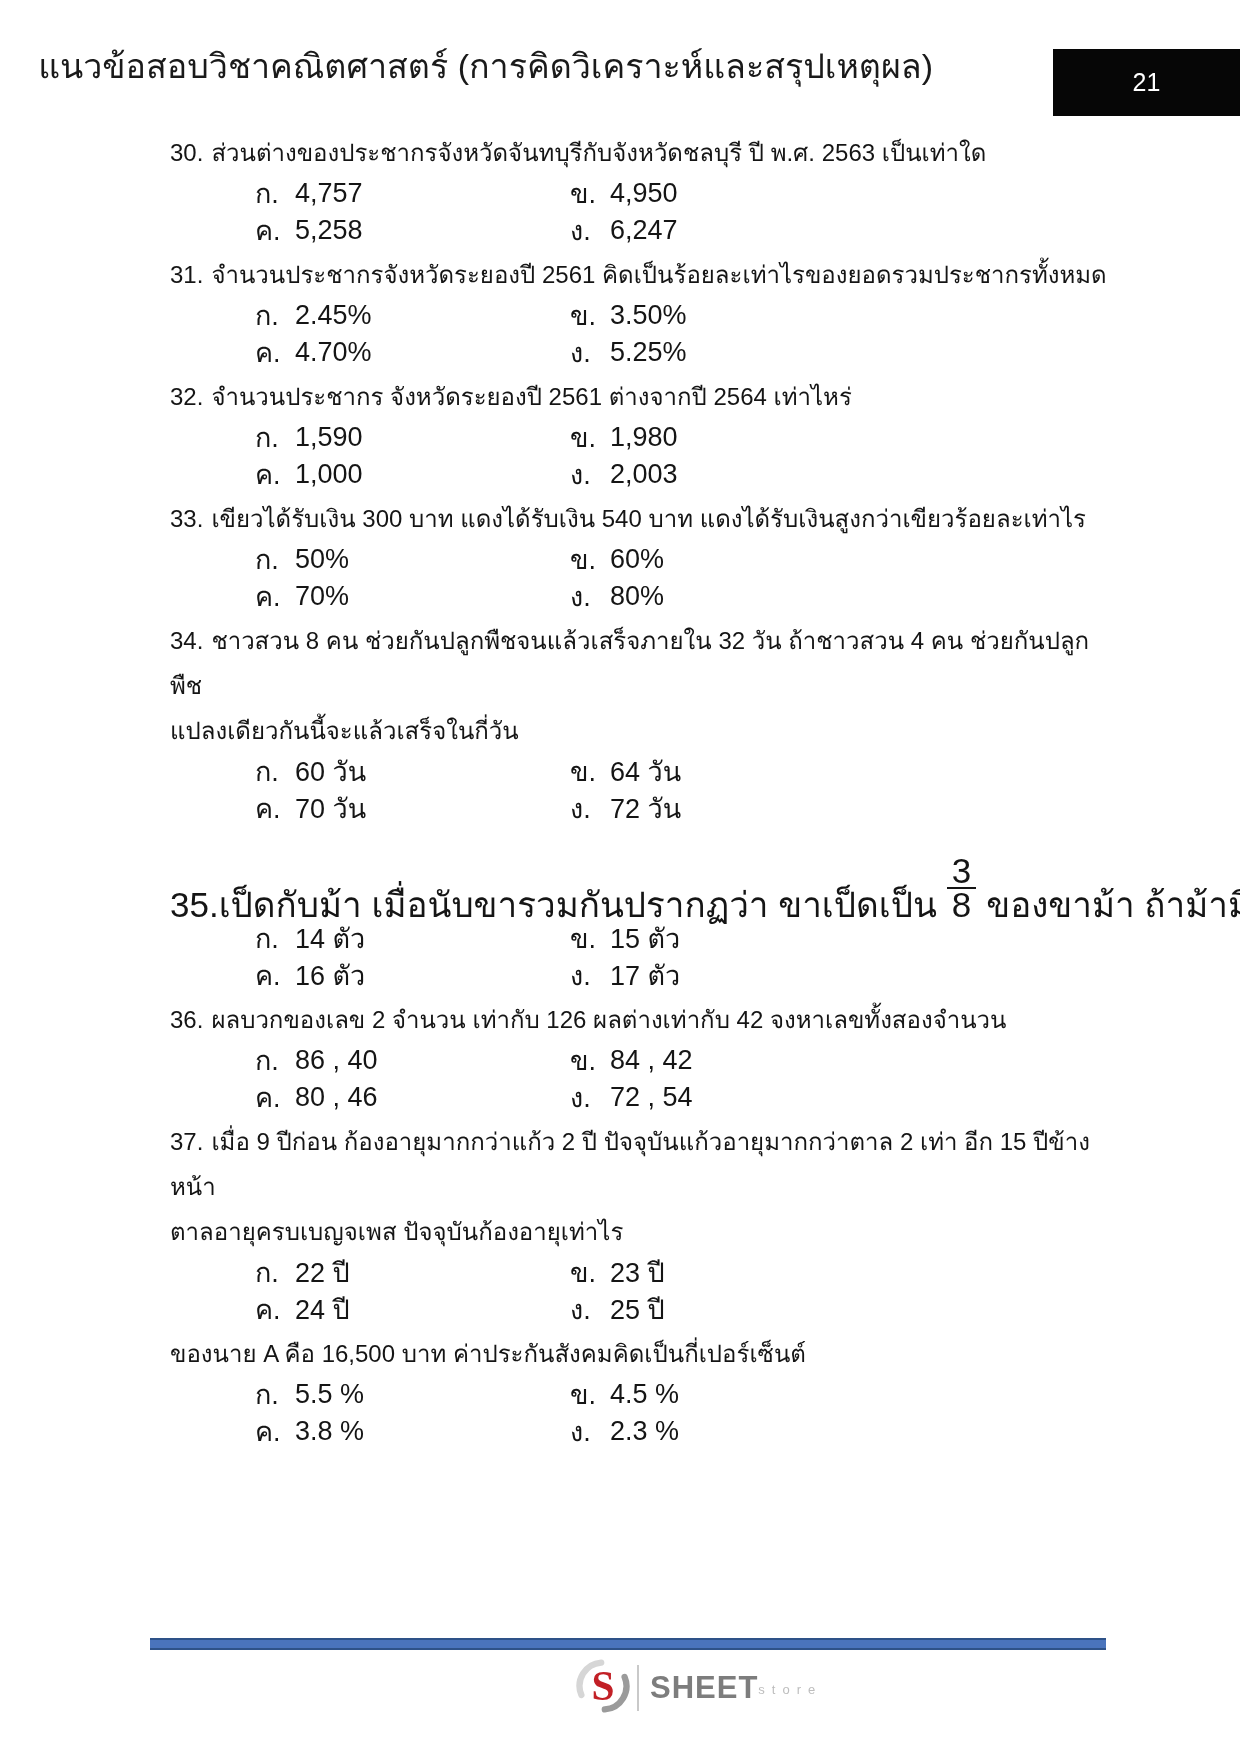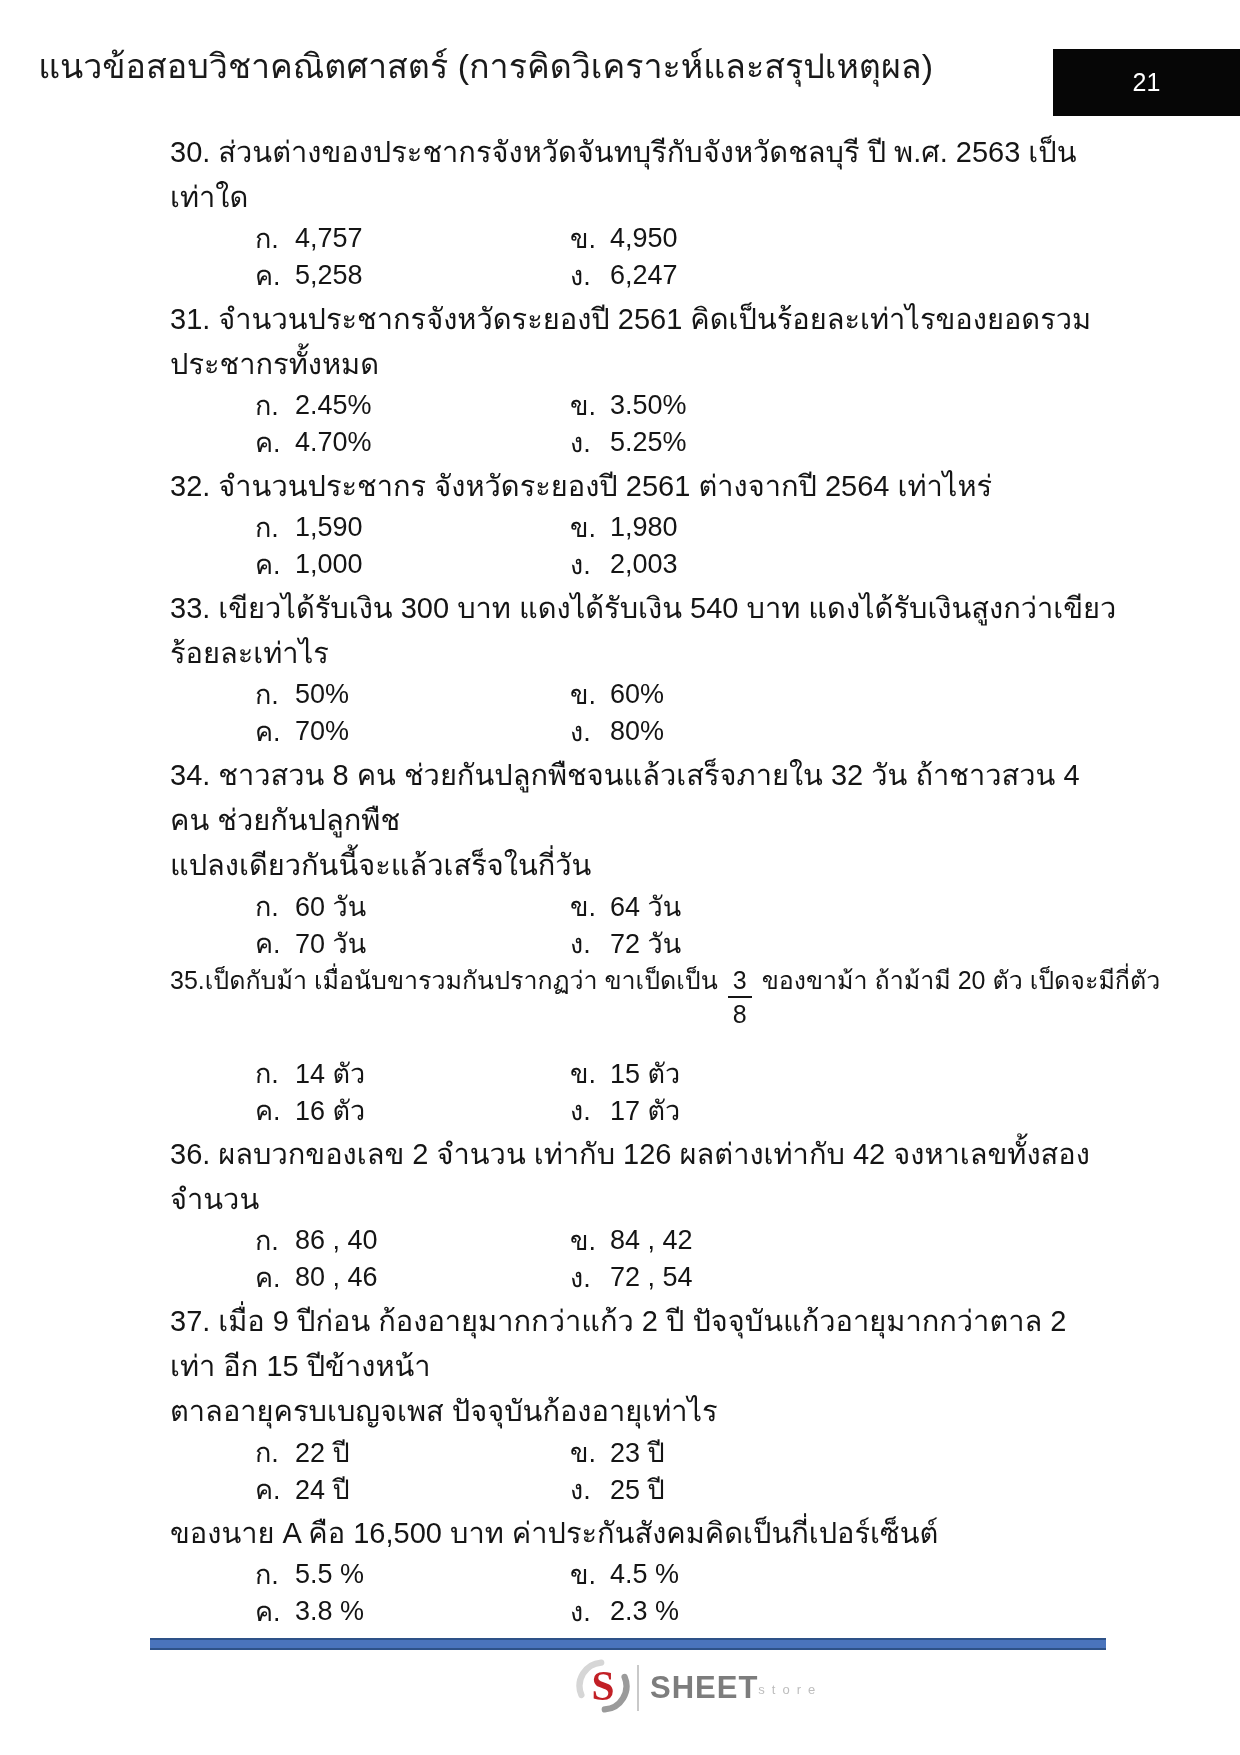--- a/index.html
+++ b/index.html
@@ -14,29 +14,29 @@
     font-size:34px;white-space:nowrap;color:#1a1a1a;
   }
   .page-badge{
     position:absolute;top:49px;left:1053px;width:187px;height:67px;
     background:#060606;color:#ffffff;display:flex;align-items:center;
     justify-content:center;font-size:25px;
   }
   
   .content{position:absolute;left:170px;top:130px;width:948px;}
   .question{margin-bottom:3px;}
-  .q-line{font-size:29px;line-height:45px;}
+  .q-line{font-size:24px;line-height:45px;}
   .q-line:empty{display:none;}
   .q-num{margin-right:8px;}
   .choice-row{display:flex;height:37px;align-items:center;padding-left:85px;font-size:27px;}
   .choice{display:flex;align-items:center;width:315px;}
   .choice.second{width:auto;}
   .c-label{display:inline-block;min-width:40px;}
   
-  .q35-line{display:flex;align-items:flex-start;height:90px;white-space:nowrap;font-size:25px;line-height:30px;}
+  .q35-line{display:flex;align-items:flex-end;height:90px;white-space:nowrap;font-size:35px;line-height:30px;}
   .q35-num{margin-right:0;}
   .frac{display:inline-flex;flex-direction:column;align-items:center;margin:0 10px;}
   .frac-num{padding:0 5px 1px 5px;border-bottom:2px solid #151515;}
   .frac-den{padding-top:1px;}
   
   .footer-bar{
     position:absolute;top:1638px;left:150px;width:956px;height:8px;
     background:#4a74bc;border-top:2px solid #2e5288;border-bottom:2px solid #2e5288;
   }
   .logo{position:absolute;top:1659px;left:576px;display:flex;align-items:center;}

